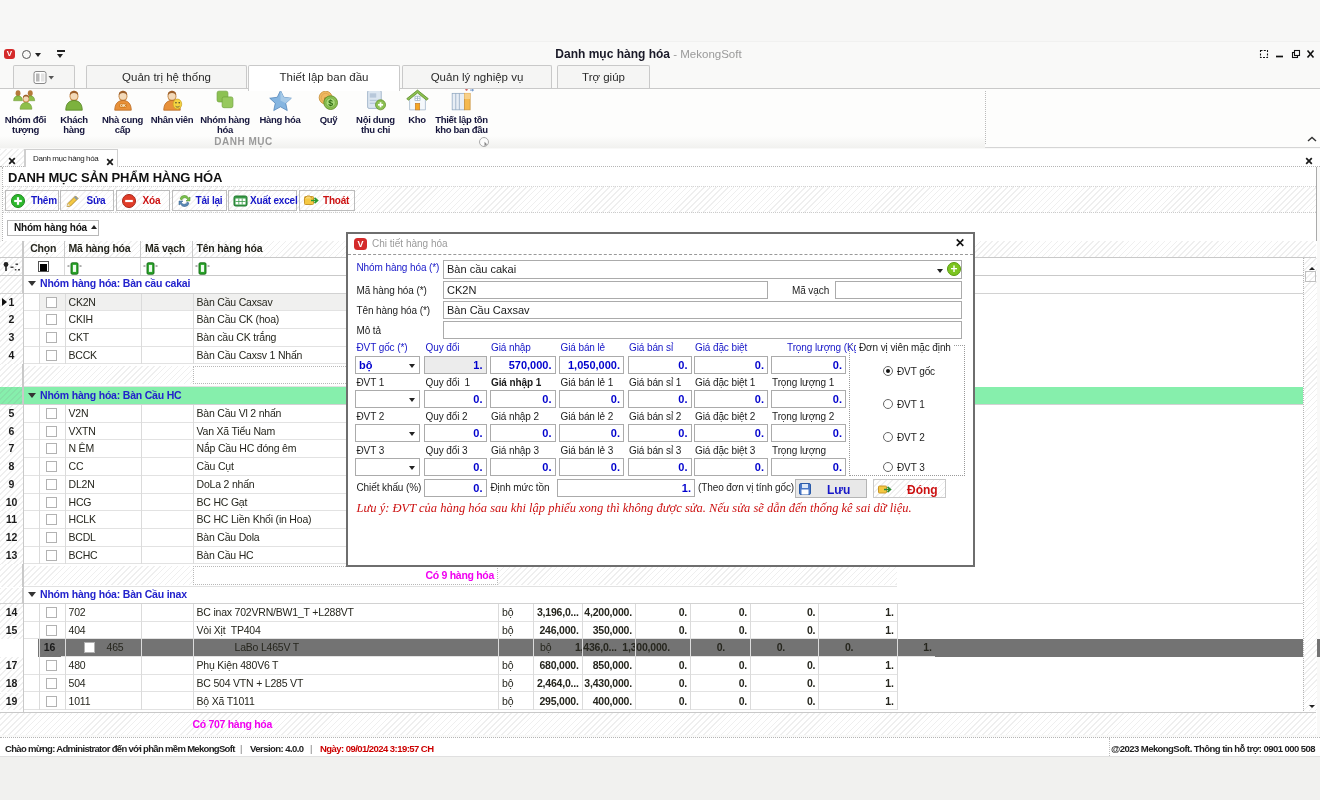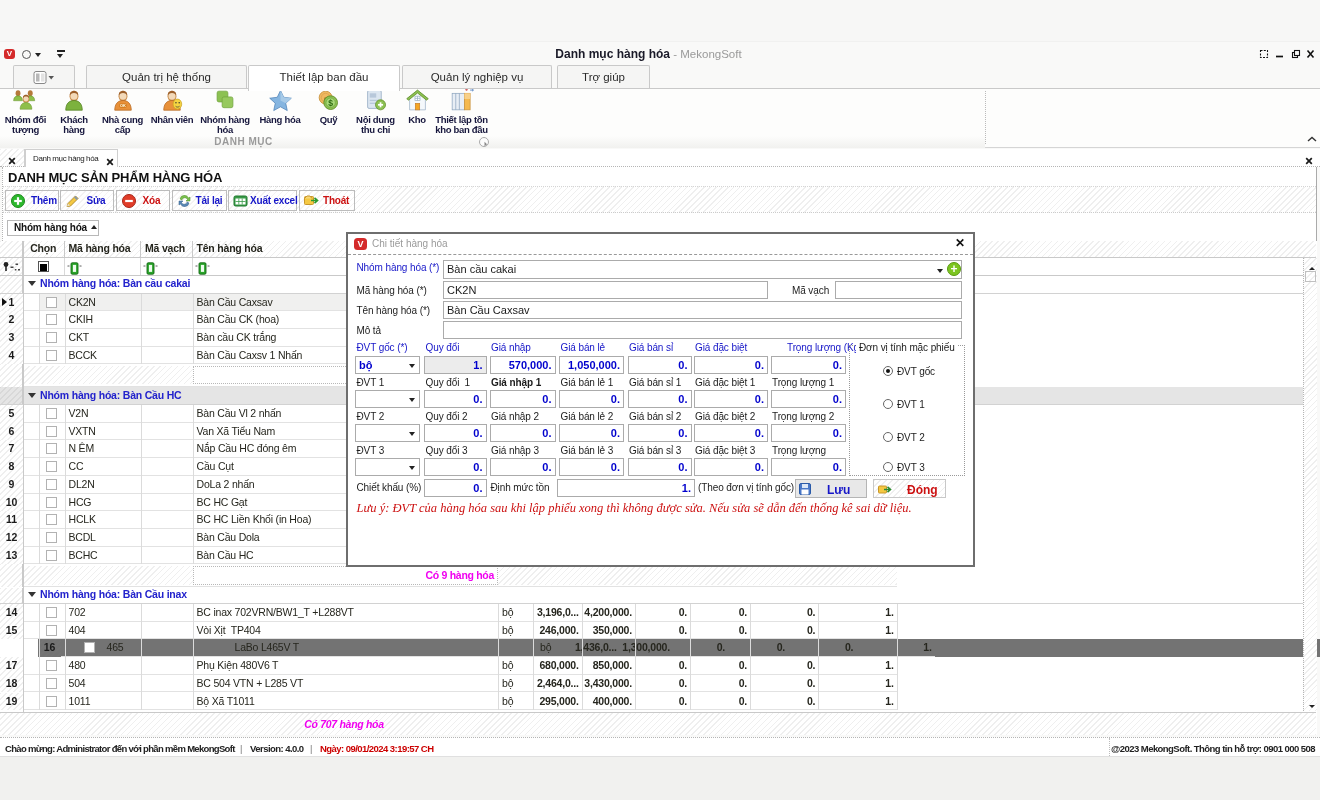--- a/index.html
+++ b/index.html
@@ -372,21 +372,21 @@
         <div style="position:absolute; left:46px; top:3px;" class="cb"></div>
         <div class="cell" style="left:64.5px; width:76.5px; padding-left:4px;">BCCK</div>
         <div class="cell" style="left:192.5px; width:305.5px; padding-left:4px;">Bàn Cầu Caxsv 1 Nhấn</div>
       </div>
 <div class="grow" style="top:123.3px; height:22.7px; width:1303px; background:#fff;">
         <div class="rh hatch2" style="height:22.7px; border-right:1px solid #c9c9c9;"></div>
         <div class="hatch2" style="position:absolute; left:23px; top:1.5px; width:873.7px; height:18.7px;"></div>
         <div style="position:absolute; left:192.5px; top:1.5px; width:305.5px; height:18.7px; background:#fff; border:1px dotted #b8b8b8; text-align:right; padding-right:3px; line-height:16.7px;"><span class="mag"></span></div>
         <div class="hline" style="left:23px; top:21.7px; width:873.7px;"></div>
       </div>
-<div class="grow" style="top:146.0px; height:18.0px; width:1303px; background:#e5e5e5;">
+<div class="grow" style="top:146.0px; height:18.0px; width:1303px; background:#86efac;">
         <div class="rh hatch2" style="height:18.0px; border-right:1px solid #c9c9c9;"></div>
         <div class="gtri" style="left:28px; top:5.5px;"></div>
         <div class="gtxt" style="left:40px; top:1.5px;">Nhóm hàng hóa: Bàn Cầu HC</div>
         <div class="hline" style="left:0px; top:17.0px; width:1303px; background:#d2d2d2;"></div>
       </div>
 <div class="grow" style="top:164.0px; height:17.7px; width:1303px; background:#fff;">
         <div class="rh hatch2" style="line-height:17px;">5</div>
         <div class="hline" style="left:23px; top:16.7px; width:873.7px;"></div>
         <div style="position:absolute; left:46px; top:3px;" class="cb"></div>
         <div class="cell" style="left:64.5px; width:76.5px; padding-left:4px;">V2N</div>
@@ -575,21 +575,21 @@
       <div class="vline" style="left:498px; top:363.0px; height:106.2px;"></div>
       <div class="vline" style="left:533.3px; top:363.0px; height:106.2px;"></div>
       <div class="vline" style="left:581.7px; top:363.0px; height:106.2px;"></div>
       <div class="vline" style="left:635px; top:363.0px; height:106.2px;"></div>
       <div class="vline" style="left:690px; top:363.0px; height:106.2px;"></div>
       <div class="vline" style="left:750px; top:363.0px; height:106.2px;"></div>
       <div class="vline" style="left:818.3px; top:363.0px; height:106.2px;"></div>
       <div class="vline" style="left:896.7px; top:363.0px; height:106.2px;"></div>
       <div class="vline" style="left:23px; top:0px; height:470.5px; background:#c9c9c9;"></div>
       <div class="grow hatch2" style="top:470.5px; height:23.9px; border-top:1px solid #c9c9c9; width:1316px;">
-        <div class="mag" style="position:absolute; left:192.5px; width:303px; top:5px; text-align:center;font-style:italic;">Có 707 hàng hóa</div>
+        <div class="mag" style="position:absolute; left:192.5px; width:303px; top:5px; text-align:left;">Có 707 hàng hóa</div>
       </div>
 <div class="hatch2" style="position:absolute; left:1303px; top:16.5px; width:14px; height:453.5px; border-left:1px dotted #b5b5b5; background-color:#fff;">
         <div style="position:absolute; left:4.5px; top:9px; width:0; height:0; border-left:3px solid transparent; border-right:3px solid transparent; border-bottom:3.5px solid #222;"></div>
         <div class="hatch2" style="position:absolute; left:1px; top:13px; width:10.5px; height:11.5px; border:1px solid #c0c0c0; background-color:#fff;"></div>
         <div style="position:absolute; left:4.5px; top:447px; width:0; height:0; border-left:3px solid transparent; border-right:3px solid transparent; border-top:3.5px solid #222;"></div>
       </div>
 </div>
 
   <div class="abs" id="status">
     <span style="position:absolute; left:5px; top:5px; color:#222; letter-spacing:-0.68px;">Chào mừng: Administrator đến với phần mềm MekongSoft</span>
@@ -674,21 +674,21 @@
 <div class="dinp dcombo" style="left:7px; top:224px; width:65px; height:18px; color:#0000cd; font-weight:bold;">
         <span class="ca"></span>
       </div>
 <div class="dinp dval" style="left:76px; top:224px; width:62.5px; height:18px; background:#fff;">0.</div>
 <div class="dinp dval" style="left:141.5px; top:224px; width:66.0px; height:18px; background:#fff;">0.</div>
 <div class="dinp dval" style="left:211px; top:224px; width:65px; height:18px; background:#fff;">0.</div>
 <div class="dinp dval" style="left:279.5px; top:224px; width:64.0px; height:18px; background:#fff;">0.</div>
 <div class="dinp dval" style="left:345.5px; top:224px; width:74.5px; height:18px; background:#fff;">0.</div>
 <div class="dinp dval" style="left:422.5px; top:224px; width:75.5px; height:18px; background:#fff;">0.</div>
 <div style="position:absolute; left:501px; top:110.5px; width:116px; height:131.5px; border:1px dotted #999;"></div>
-<div class="dlab" style="left:508px; top:108px;background:#fff; padding:0 3px;">Đơn vị tính mặc phiếu</div>
+<div class="dlab" style="left:508px; top:108px;background:#fff; padding:0 3px;">Đơn vị viên mặc định</div>
 <div class="radio" style="left:535px; top:132px;">
         <span style="display:block; margin:2px auto 0; width:4px; height:4px; border-radius:50%; background:#111;"></span>
       </div>
 <div class="dlab" style="left:549px; top:132px;">ĐVT gốc</div>
 <div class="radio" style="left:535px; top:164.5px;"></div>
 <div class="dlab" style="left:549px; top:164.5px;">ĐVT 1</div>
 <div class="radio" style="left:535px; top:198px;"></div>
 <div class="dlab" style="left:549px; top:198px;">ĐVT 2</div>
 <div class="radio" style="left:535px; top:227.5px;"></div>
 <div class="dlab" style="left:549px; top:227.5px;">ĐVT 3</div>

